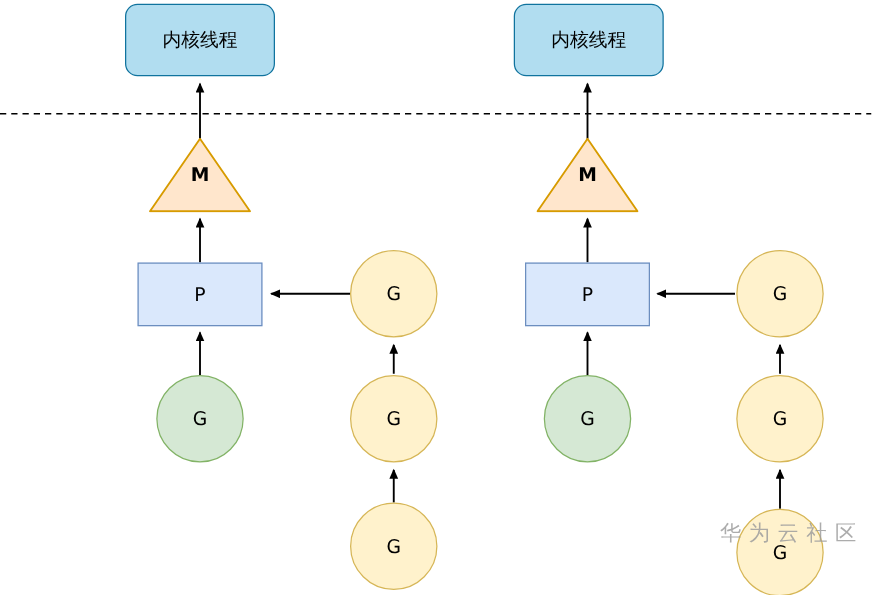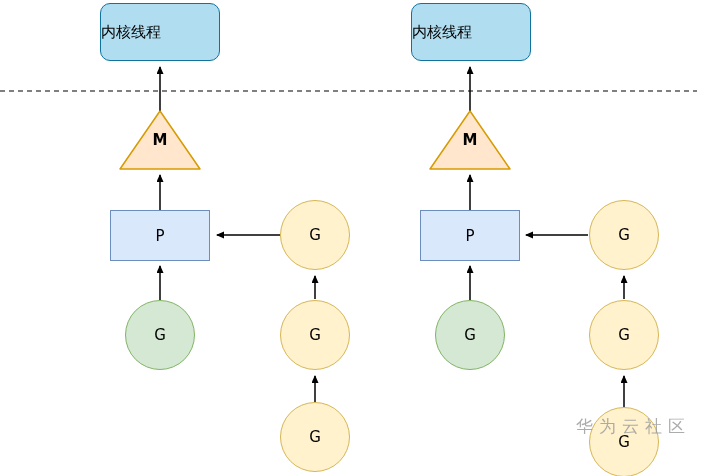--- a/index.html
+++ b/index.html
@@ -29,21 +29,21 @@
     stroke: var(--connector, #000);
     stroke-width: 1.2;
     stroke-dasharray: 5 4;
   }
   .node { position: absolute; z-index: 2; box-sizing: border-box; color: #000; }
   .kernel-box {
     width: 120px; height: 58px;
     background: var(--kernel-box-fill, #b1ddf0);
     border: 1.5px solid var(--kernel-box-stroke, #10739e);
     border-radius: 10px;
-    display: flex; align-items: center; 
+    display: flex; align-items: center; justify-content: center;
     font-size: 15px;
   }
   .p-rect {
     width: 100px; height: 51px;
     background: var(--p-rect-fill, #dae8fc);
     border: 1.5px solid var(--p-rect-stroke, #6c8ebf);
     display: flex; align-items: center; justify-content: center;
     font-size: 15px;
   }
   .g-circle {

